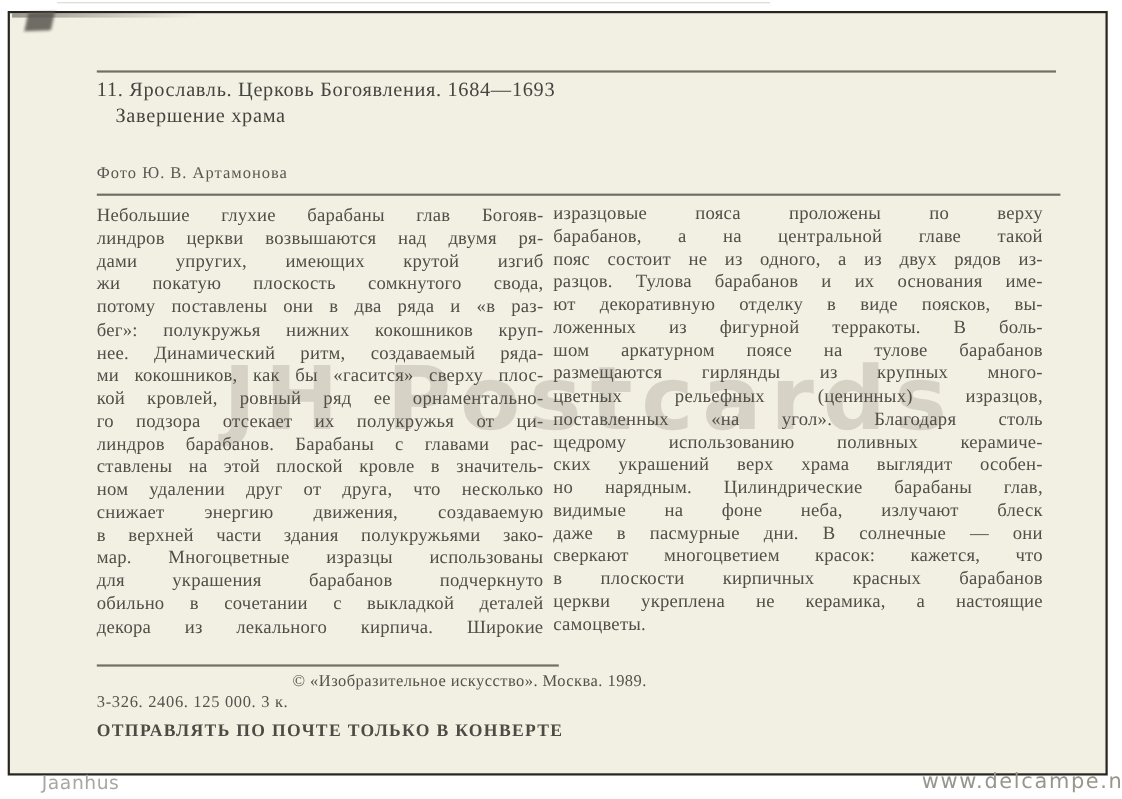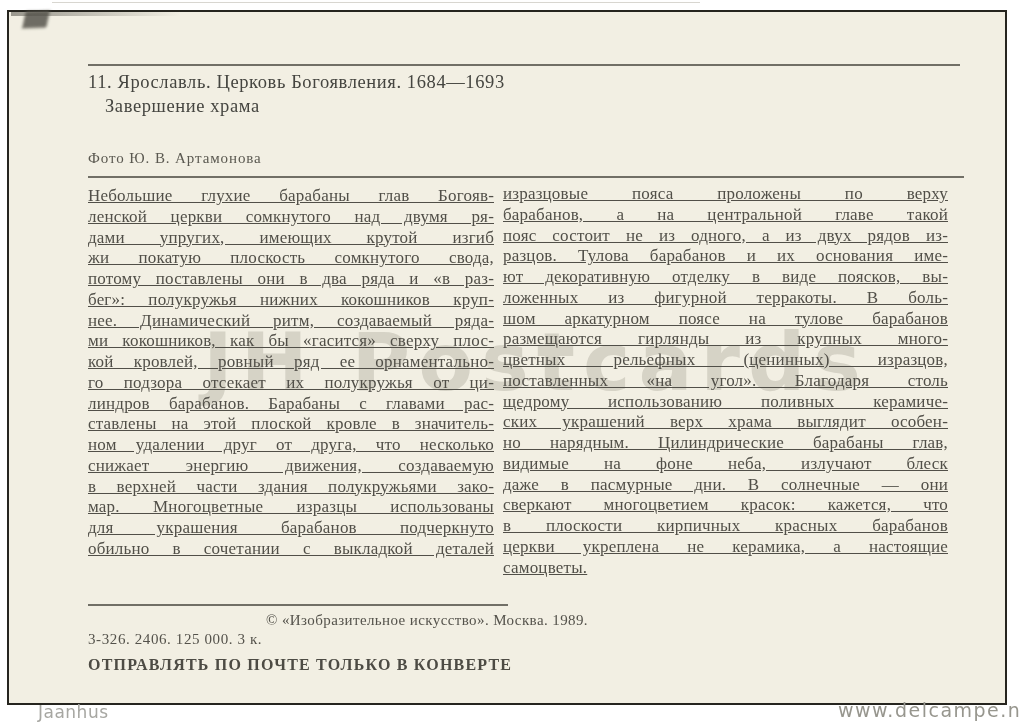--- a/index.html
+++ b/index.html
@@ -61,21 +61,21 @@
 
   .col {
     z-index: 2;
     font-size: 17px;
     line-height: 20.75px;
     color: #514f48;
     letter-spacing: .2px;
   }
   .col-left  { left: 88px;  top: 186px; width: 406px; }
   .col-right { left: 503px; top: 184px; width: 445px; }
-  .line { text-align: justify; text-align-last: justify; text-decoration: underline; }
+  .line { text-align: justify; text-align-last: justify; }
   .col-right .line:last-child { text-align-last: left; }
 
   .imprint-copyright {
     left: 88px; top: 612px; width: 500px;
     font-size: 15px; letter-spacing: .4px; color: #54524b; z-index: 2; text-align: right;
   }
   .imprint-edition {
     left: 88px; top: 631px; width: 400px;
     font-size: 15px; letter-spacing: .6px; color: #54524b; z-index: 2;
   }
@@ -124,37 +124,38 @@
 <div class="abs title-line1">11. Ярославль. Церковь Богоявления. 1684—1693</div>
 <div class="abs title-line2">Завершение храма</div>
 <div class="abs photo-credit">Фото Ю. В. Артамонова</div>
 
 <div class="abs rule rule-columns"></div>
 
 <div class="abs wm-center">JH Postcards</div>
 
 <div class="abs col col-left">
     <div class="line">Небольшие глухие барабаны глав Богояв-</div>
-    <div class="line">ленской церкви сомкнутого над двумя ря-</div>
+    <div class="line">линдров церкви возвышаются над двумя ря-</div>
     <div class="line">дами упругих, имеющих крутой изгиб</div>
     <div class="line">жи покатую плоскость сомкнутого свода,</div>
     <div class="line">потому поставлены они в два ряда и «в раз-</div>
     <div class="line">бег»: полукружья нижних кокошников круп-</div>
     <div class="line">нее. Динамический ритм, создаваемый ряда-</div>
     <div class="line">ми кокошников, как бы «гасится» сверху плос-</div>
     <div class="line">кой кровлей, ровный ряд ее орнаментально-</div>
     <div class="line">го подзора отсекает их полукружья от ци-</div>
     <div class="line">линдров барабанов. Барабаны с главами рас-</div>
     <div class="line">ставлены на этой плоской кровле в значитель-</div>
     <div class="line">ном удалении друг от друга, что несколько</div>
     <div class="line">снижает энергию движения, создаваемую</div>
     <div class="line">в верхней части здания полукружьями зако-</div>
     <div class="line">мар. Многоцветные изразцы использованы</div>
     <div class="line">для украшения барабанов подчеркнуто</div>
     <div class="line">обильно в сочетании с выкладкой деталей</div>
+    <div class="line">декора из лекального кирпича. Широкие</div>
   </div>
 <div class="abs col col-right">
     <div class="line">изразцовые пояса проложены по верху</div>
     <div class="line">барабанов, а на центральной главе такой</div>
     <div class="line">пояс состоит не из одного, а из двух рядов из-</div>
     <div class="line">разцов. Тулова барабанов и их основания име-</div>
     <div class="line">ют декоративную отделку в виде поясков, вы-</div>
     <div class="line">ложенных из фигурной терракоты. В боль-</div>
     <div class="line">шом аркатурном поясе на тулове барабанов</div>
     <div class="line">размещаются гирлянды из крупных много-</div>

